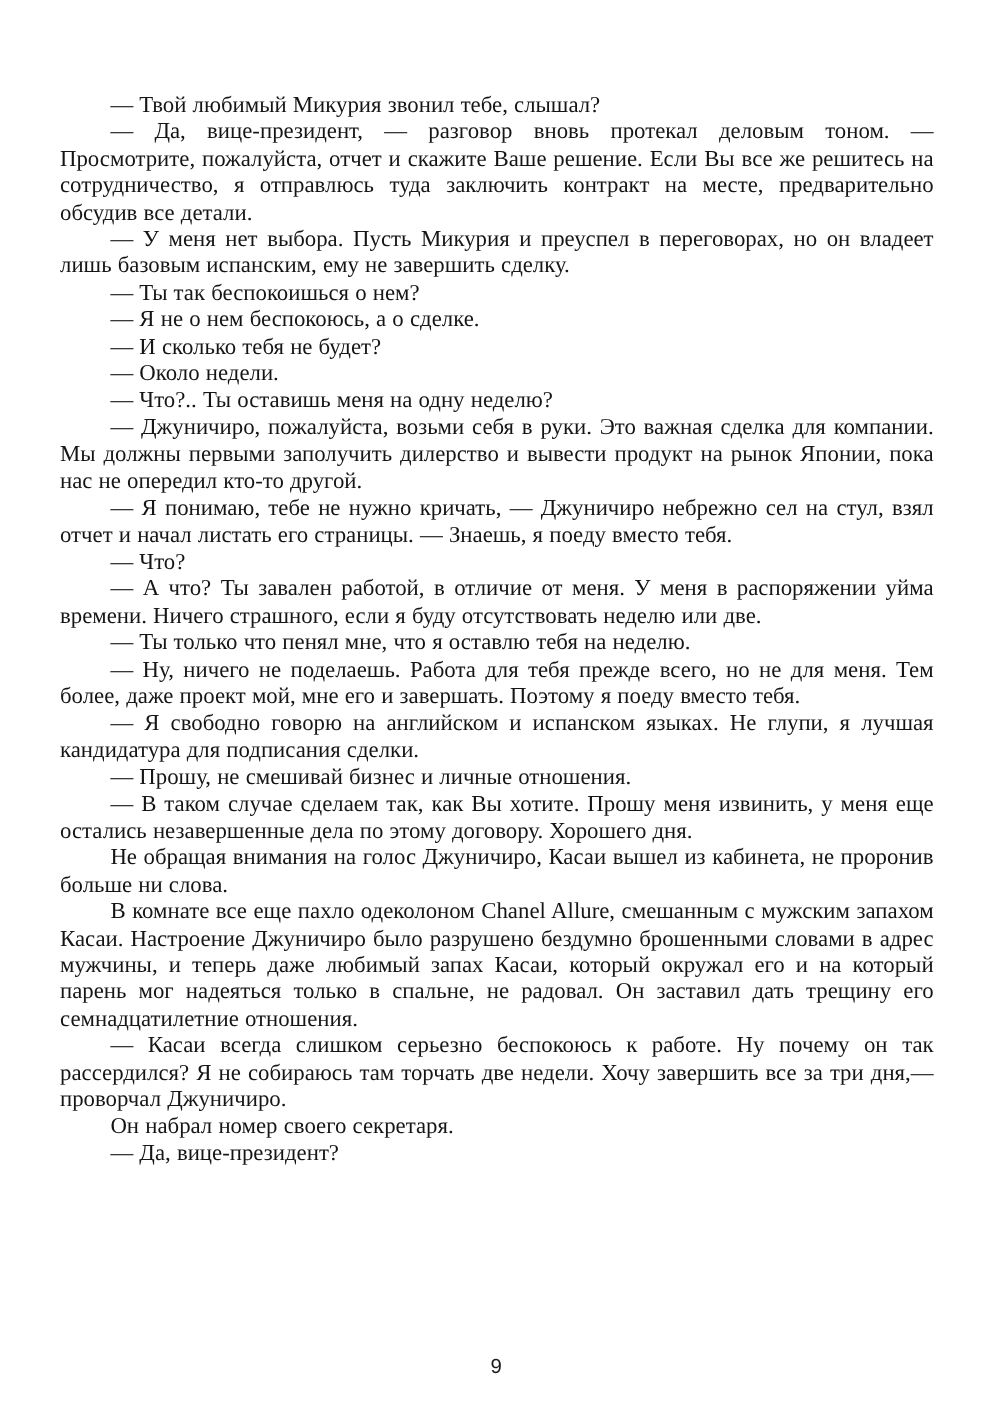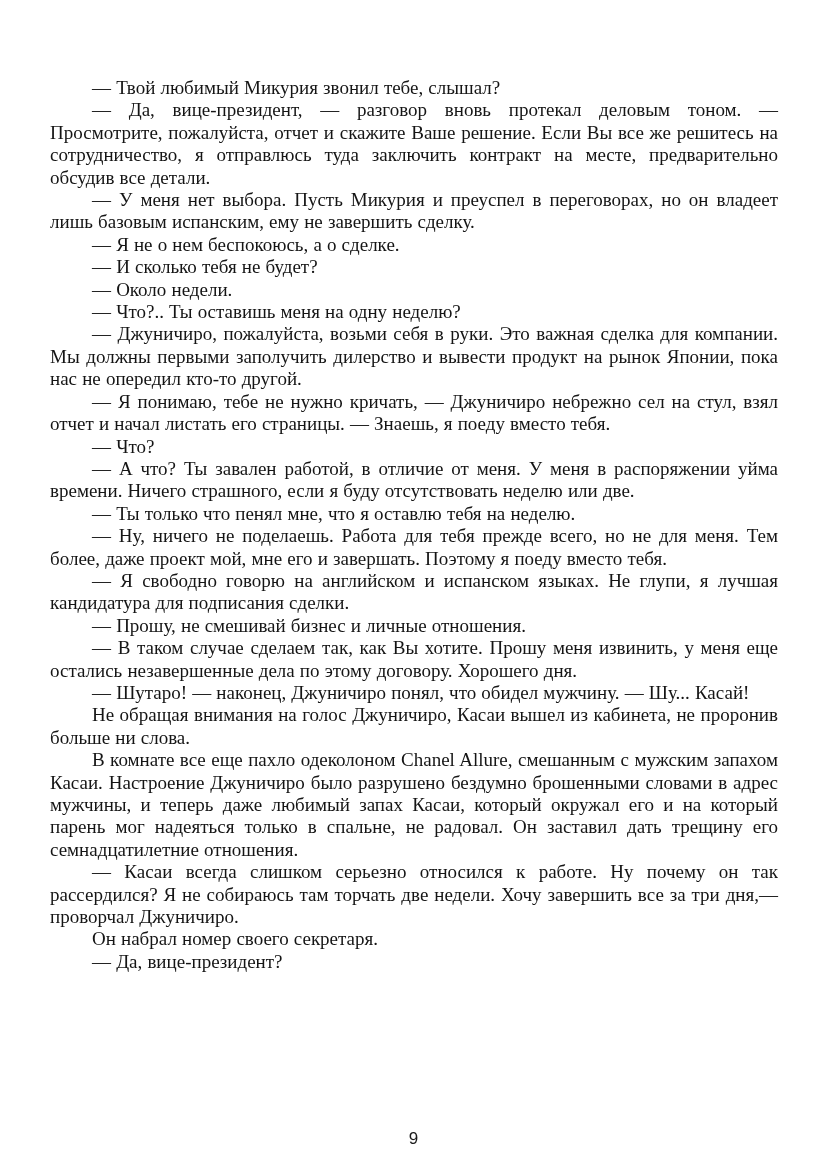--- a/index.html
+++ b/index.html
@@ -47,34 +47,34 @@
   }
 </style>
 </head>
 <body>
 
 <div class="page">
   <div class="text-block">
     <p>— Твой любимый Микурия звонил тебе, слышал?</p>
     <p>— Да, вице-президент, — разговор вновь протекал деловым тоном. — Просмотрите, пожалуйста, отчет и скажите Ваше решение. Если Вы все же решитесь на сотрудничество, я отправлюсь туда заключить контракт на месте, предварительно обсудив все детали.</p>
     <p>— У меня нет выбора. Пусть Микурия и преуспел в переговорах, но он владеет лишь базовым испанским, ему не завершить сделку.</p>
+    <p>— Ты так беспокоишься о нем?</p>
     <p>— Я не о нем беспокоюсь, а о сделке.</p>
     <p>— И сколько тебя не будет?</p>
     <p>— Около недели.</p>
     <p>— Что?.. Ты оставишь меня на одну неделю?</p>
     <p>— Джуничиро, пожалуйста, возьми себя в руки. Это важная сделка для компании. Мы должны первыми заполучить дилерство и вывести продукт на рынок Японии, пока нас не опередил кто-то другой.</p>
     <p>— Я понимаю, тебе не нужно кричать, — Джуничиро небрежно сел на стул, взял отчет и начал листать его страницы. — Знаешь, я поеду вместо тебя.</p>
     <p>— Что?</p>
     <p>— А что? Ты завален работой, в отличие от меня. У меня в распоряжении уйма времени. Ничего страшного, если я буду отсутствовать неделю или две.</p>
     <p>— Ты только что пенял мне, что я оставлю тебя на неделю.</p>
     <p>— Ну, ничего не поделаешь. Работа для тебя прежде всего, но не для меня. Тем более, даже проект мой, мне его и завершать. Поэтому я поеду вместо тебя.</p>
     <p>— Я свободно говорю на английском и испанском языках. Не глупи, я лучшая кандидатура для подписания сделки.</p>
     <p>— Прошу, не смешивай бизнес и личные отношения.</p>
     <p>— В таком случае сделаем так, как Вы хотите. Прошу меня извинить, у меня еще остались незавершенные дела по этому договору. Хорошего дня.</p>
-    <p>— Шутаро! — наконец, Джуничиро понял, что обидел мужчину. — Шу... Касай!</p>
     <p>Не обращая внимания на голос Джуничиро, Касаи вышел из кабинета, не проронив больше ни слова.</p>
     <p>В комнате все еще пахло одеколоном Chanel Allure, смешанным с мужским запахом Касаи. Настроение Джуничиро было разрушено бездумно брошенными словами в адрес мужчины, и теперь даже любимый запах Касаи, который окружал его и на который парень мог надеяться только в спальне, не радовал. Он заставил дать трещину его семнадцатилетние отношения.</p>
-    <p>— Касаи всегда слишком серьезно относился к работе. Ну почему он так рассердился? Я не собираюсь там торчать две недели. Хочу завершить все за три дня,— проворчал Джуничиро.</p>
+    <p>— Касаи всегда слишком серьезно беспокоюсь к работе. Ну почему он так рассердился? Я не собираюсь там торчать две недели. Хочу завершить все за три дня,— проворчал Джуничиро.</p>
     <p>Он набрал номер своего секретаря.</p>
     <p>— Да, вице-президент?</p>
   </div>
   <div class="page-number">9</div>
 </div>
 
 </body></html>

